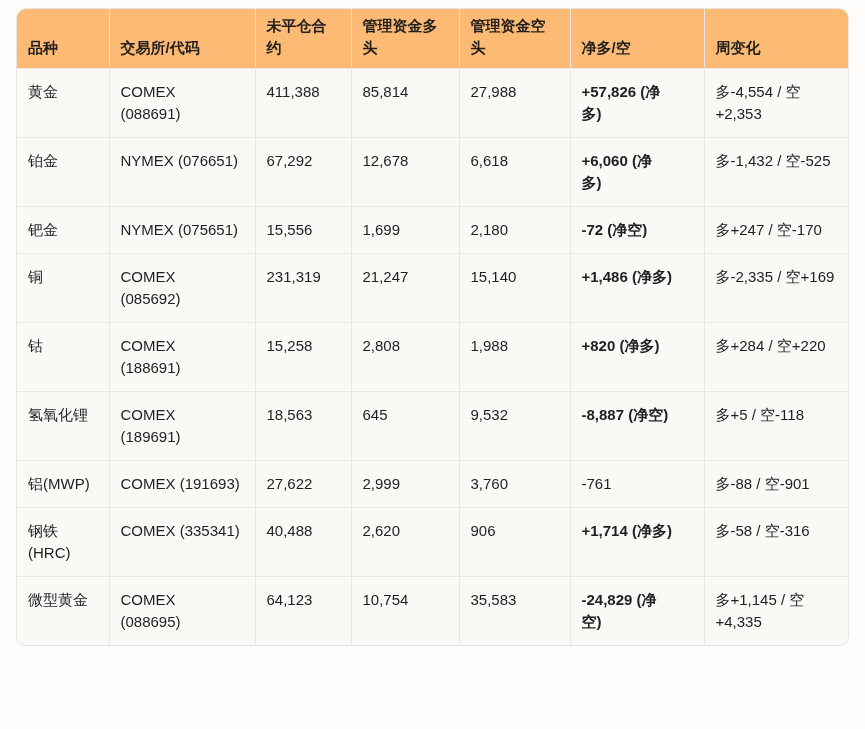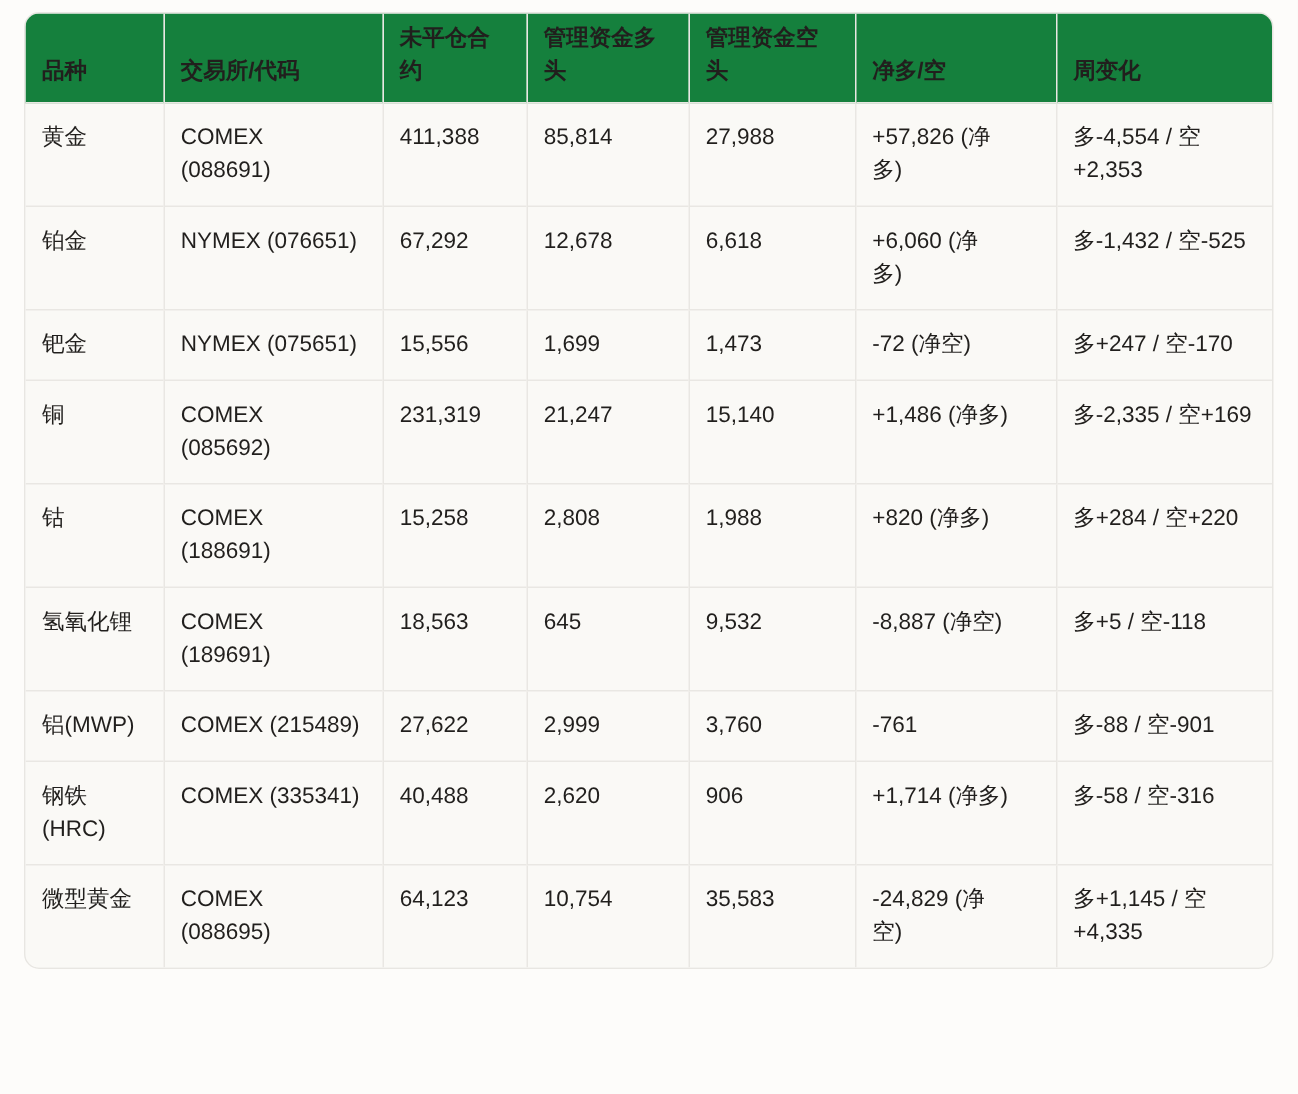--- a/index.html
+++ b/index.html
@@ -19,39 +19,39 @@
     border-radius: 10px;
     overflow: hidden;
   }
   table {
     width: 100%;
     border-collapse: collapse;
     table-layout: fixed;
     font-size: 15px;
   }
   th {
-    background: #15803d;
+    background: #fdba74;
     font-weight: 700;
     text-align: left;
     vertical-align: bottom;
     padding: 6px 11px 9px 11px;
     line-height: 22px;
     white-space: pre;
   }
   td {
     vertical-align: top;
     text-align: left;
     padding: 12px 11px;
     line-height: 22px;
     white-space: pre;
     border-top: 1px solid #e9e7e3;
     background: #faf9f6;
   }
   th + th, td + td { border-left: 1px solid #e9e7e3; }
-  td.bold { font-weight: 400; }
+  td.bold { font-weight: 700; }
 </style>
 </head>
 <body>
 
 <div class="page">
   <div class="table-card">
     <table>
       <colgroup>
         <col style="width:92px">
         <col style="width:146px">
@@ -96,21 +96,21 @@
             <td class="col-mm_short">6,618</td>
             <td class="col-net bold">+6,060 (净
 多)</td>
             <td class="col-weekly_change">多-1,432 / 空-525</td>
           </tr>
           <tr>
             <td class="col-variety">钯金</td>
             <td class="col-exchange">NYMEX (075651)</td>
             <td class="col-open_interest">15,556</td>
             <td class="col-mm_long">1,699</td>
-            <td class="col-mm_short">1,473</td>
+            <td class="col-mm_short">2,180</td>
             <td class="col-net bold">-72 (净空)</td>
             <td class="col-weekly_change">多+247 / 空-170</td>
           </tr>
           <tr>
             <td class="col-variety">铜</td>
             <td class="col-exchange">COMEX
 (085692)</td>
             <td class="col-open_interest">231,319</td>
             <td class="col-mm_long">21,247</td>
             <td class="col-mm_short">15,140</td>
@@ -132,21 +132,21 @@
             <td class="col-exchange">COMEX
 (189691)</td>
             <td class="col-open_interest">18,563</td>
             <td class="col-mm_long">645</td>
             <td class="col-mm_short">9,532</td>
             <td class="col-net bold">-8,887 (净空)</td>
             <td class="col-weekly_change">多+5 / 空-118</td>
           </tr>
           <tr>
             <td class="col-variety">铝(MWP)</td>
-            <td class="col-exchange">COMEX (215489)</td>
+            <td class="col-exchange">COMEX (191693)</td>
             <td class="col-open_interest">27,622</td>
             <td class="col-mm_long">2,999</td>
             <td class="col-mm_short">3,760</td>
             <td class="col-net">-761</td>
             <td class="col-weekly_change">多-88 / 空-901</td>
           </tr>
           <tr>
             <td class="col-variety">钢铁
 (HRC)</td>
             <td class="col-exchange">COMEX (335341)</td>

